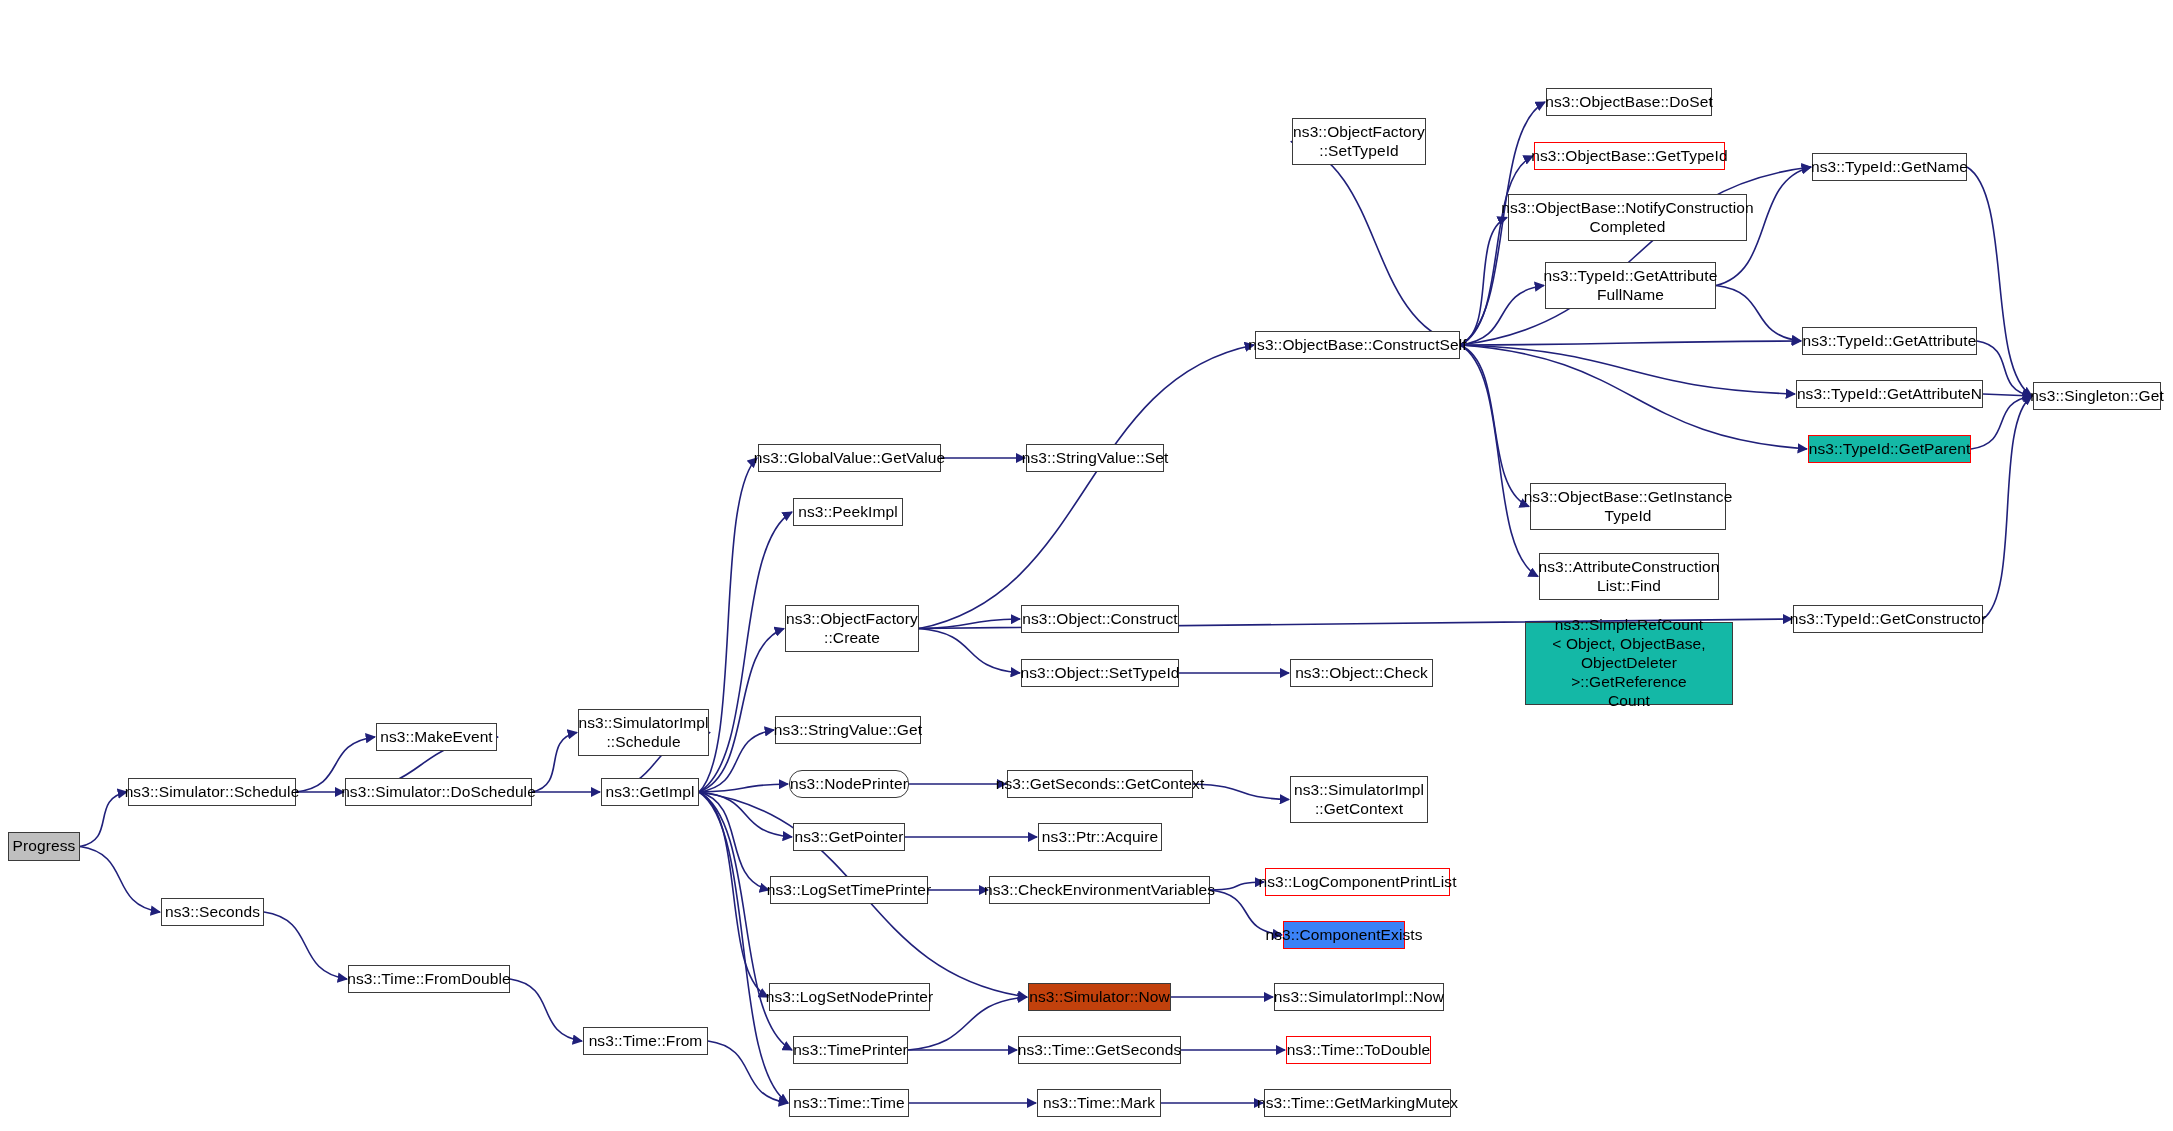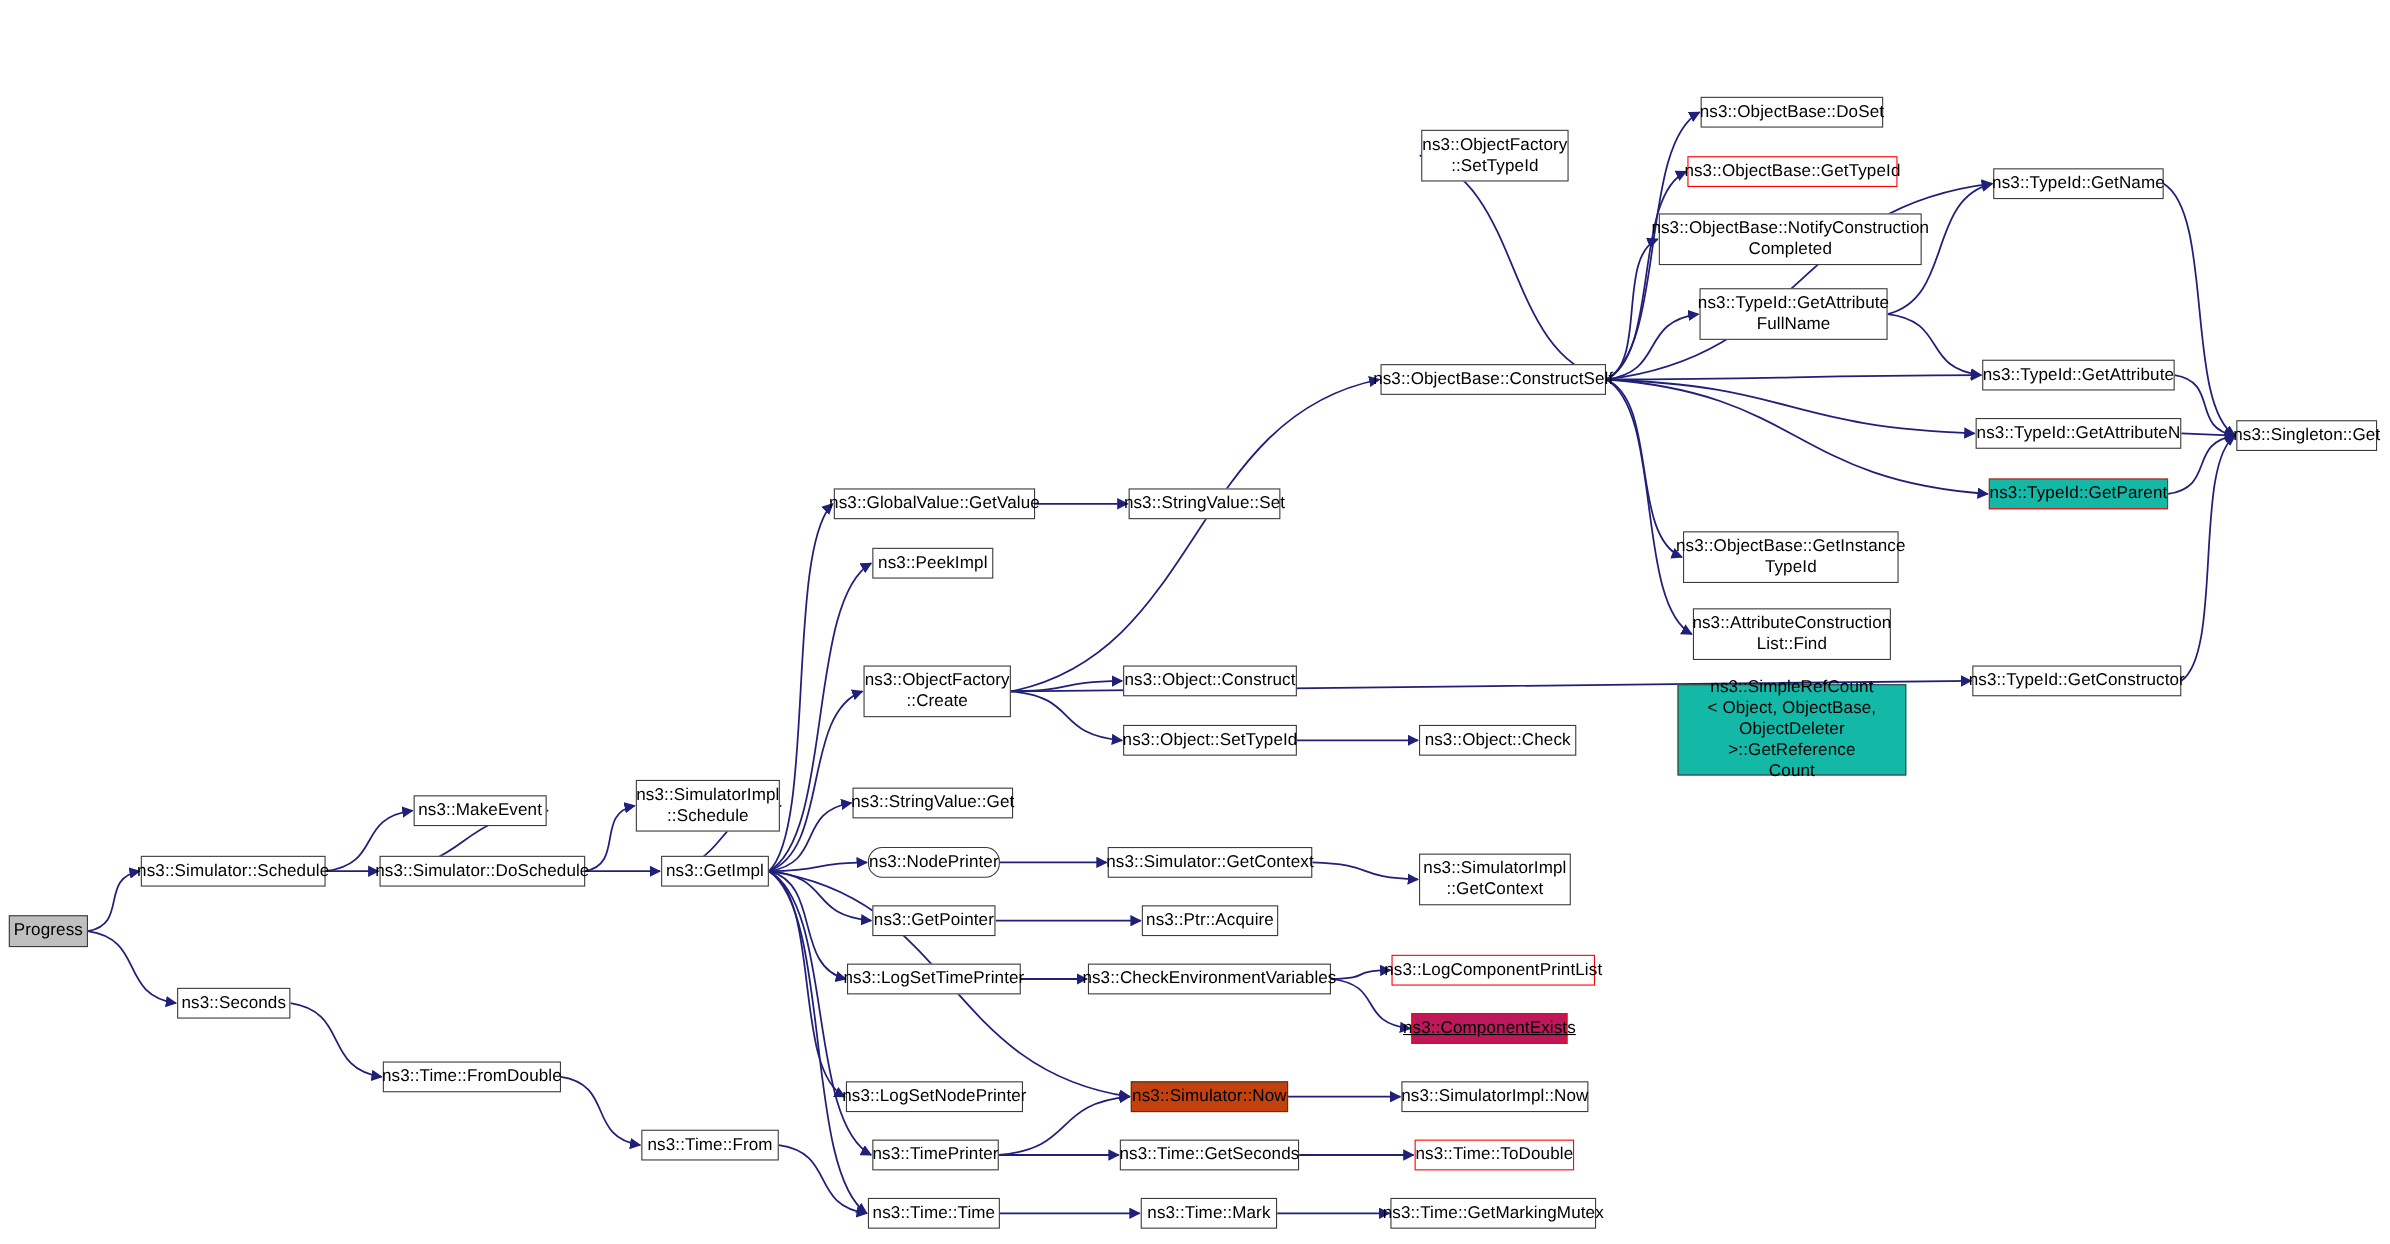--- a/index.html
+++ b/index.html
@@ -162,27 +162,27 @@
       <div class="node" style="left: 1525px; top: 622px; width: 208px; height: 83px; background: #14b8a6; border-color: rgb(59, 59, 59);">ns3::SimpleRefCount
 &lt; Object, ObjectBase,
  ObjectDeleter &gt;::GetReference
 Count</div>
       <div class="node" style="left: 1812px; top: 153px; width: 155px; height: 28px; background: rgb(255, 255, 255); border-color: rgb(59, 59, 59);">ns3::TypeId::GetName</div>
       <div class="node" style="left: 1802px; top: 327px; width: 175px; height: 28px; background: rgb(255, 255, 255); border-color: rgb(59, 59, 59);">ns3::TypeId::GetAttribute</div>
       <div class="node" style="left: 1796px; top: 380px; width: 187px; height: 28px; background: rgb(255, 255, 255); border-color: rgb(59, 59, 59);">ns3::TypeId::GetAttributeN</div>
       <div class="node red" style="left: 1808px; top: 435px; width: 163px; height: 28px; background: #14b8a6; border-color: rgb(255, 0, 0);">ns3::TypeId::GetParent</div>
       <div class="node" style="left: 1793px; top: 605px; width: 190px; height: 28px; background: rgb(255, 255, 255); border-color: rgb(59, 59, 59);">ns3::TypeId::GetConstructor</div>
       <div class="node" style="left: 2033px; top: 382px; width: 128px; height: 28px; background: rgb(255, 255, 255); border-color: rgb(59, 59, 59);">ns3::Singleton::Get</div>
-      <div class="node" style="left: 1007px; top: 770px; width: 186px; height: 28px; background: rgb(255, 255, 255); border-color: rgb(59, 59, 59);">ns3::Simulator::GetContext</div>
+      <div class="node" style="left: 1007px; top: 770px; width: 186px; height: 28px; background: rgb(255, 255, 255); border-color: rgb(59, 59, 59);">ns3::GetSeconds::GetContext</div>
       <div class="node" style="left: 1038px; top: 823px; width: 124px; height: 28px; background: rgb(255, 255, 255); border-color: rgb(59, 59, 59);">ns3::Ptr::Acquire</div>
       <div class="node" style="left: 989px; top: 876px; width: 221px; height: 28px; background: rgb(255, 255, 255); border-color: rgb(59, 59, 59);">ns3::CheckEnvironmentVariables</div>
       <div class="node" style="left: 1028px; top: 983px; width: 143px; height: 28px; background: #c2410c; border-color: rgb(59, 59, 59);">ns3::Simulator::Now</div>
       <div class="node" style="left: 1018px; top: 1036px; width: 163px; height: 28px; background: rgb(255, 255, 255); border-color: rgb(59, 59, 59);">ns3::Time::GetSeconds</div>
       <div class="node" style="left: 1037px; top: 1089px; width: 124px; height: 28px; background: rgb(255, 255, 255); border-color: rgb(59, 59, 59);">ns3::Time::Mark</div>
       <div class="node" style="left: 1290px; top: 776px; width: 138px; height: 47px; background: rgb(255, 255, 255); border-color: rgb(59, 59, 59);">ns3::SimulatorImpl
 ::GetContext</div>
       <div class="node red" style="left: 1265px; top: 868px; width: 185px; height: 28px; background: rgb(255, 255, 255); border-color: rgb(255, 0, 0);">ns3::LogComponentPrintList</div>
-      <div class="node red" style="left: 1283px; top: 921px; width: 142px; height: 28px; background: #be185d; border-color: rgb(255, 0, 0); text-decoration: underline;">ns3::ComponentExists</div>
+      <div class="node red" style="left: 1283px; top: 921px; width: 122px; height: 28px; background: #3b82f6; border-color: rgb(255, 0, 0);">ns3::ComponentExists</div>
       <div class="node" style="left: 1274px; top: 983px; width: 170px; height: 28px; background: rgb(255, 255, 255); border-color: rgb(59, 59, 59);">ns3::SimulatorImpl::Now</div>
       <div class="node red" style="left: 1286px; top: 1036px; width: 145px; height: 28px; background: rgb(255, 255, 255); border-color: rgb(255, 0, 0);">ns3::Time::ToDouble</div>
       <div class="node" style="left: 1264px; top: 1089px; width: 187px; height: 28px; background: rgb(255, 255, 255); border-color: rgb(59, 59, 59);">ns3::Time::GetMarkingMutex</div>
     </div>
 </div>
 
 </body></html>

